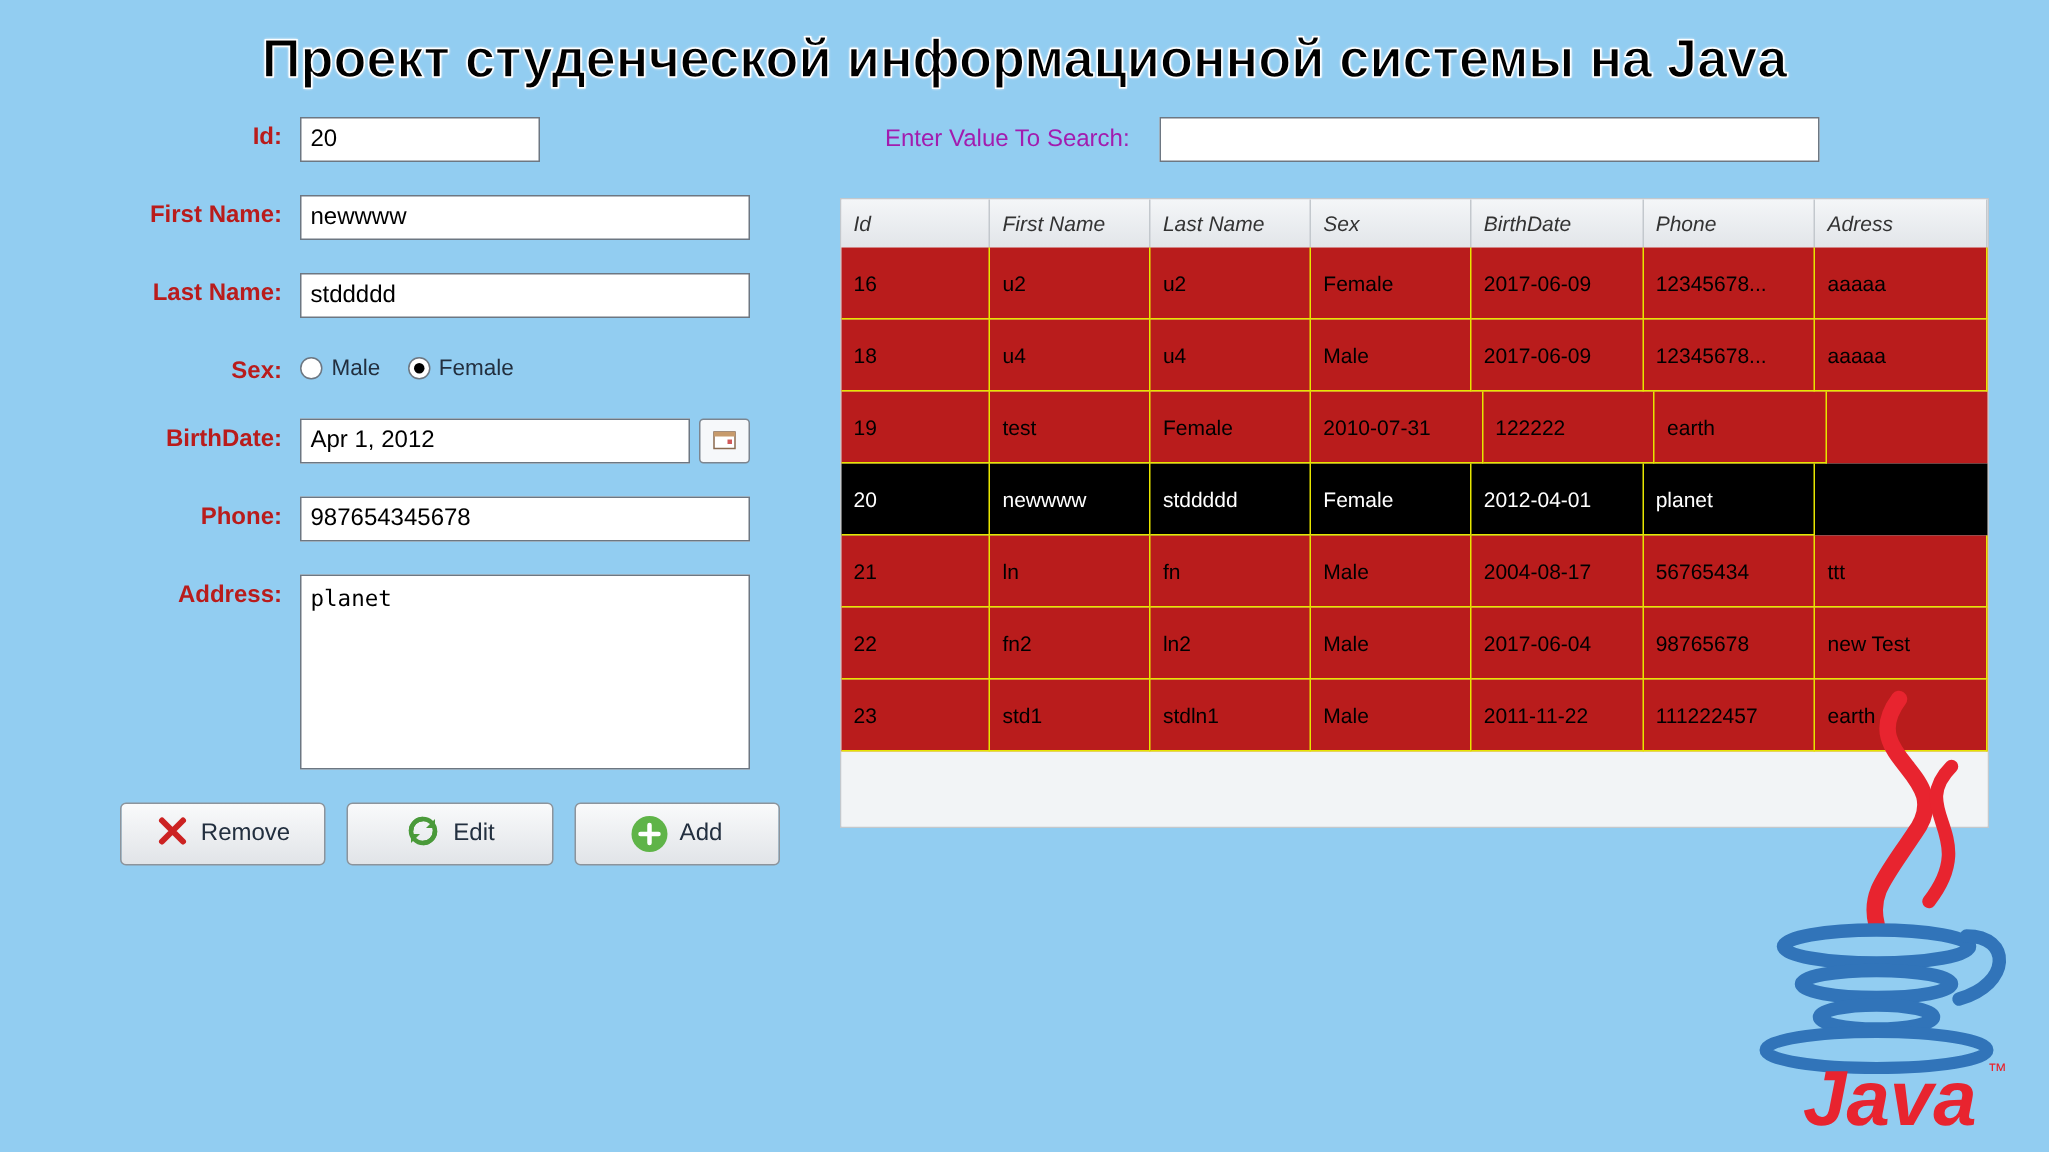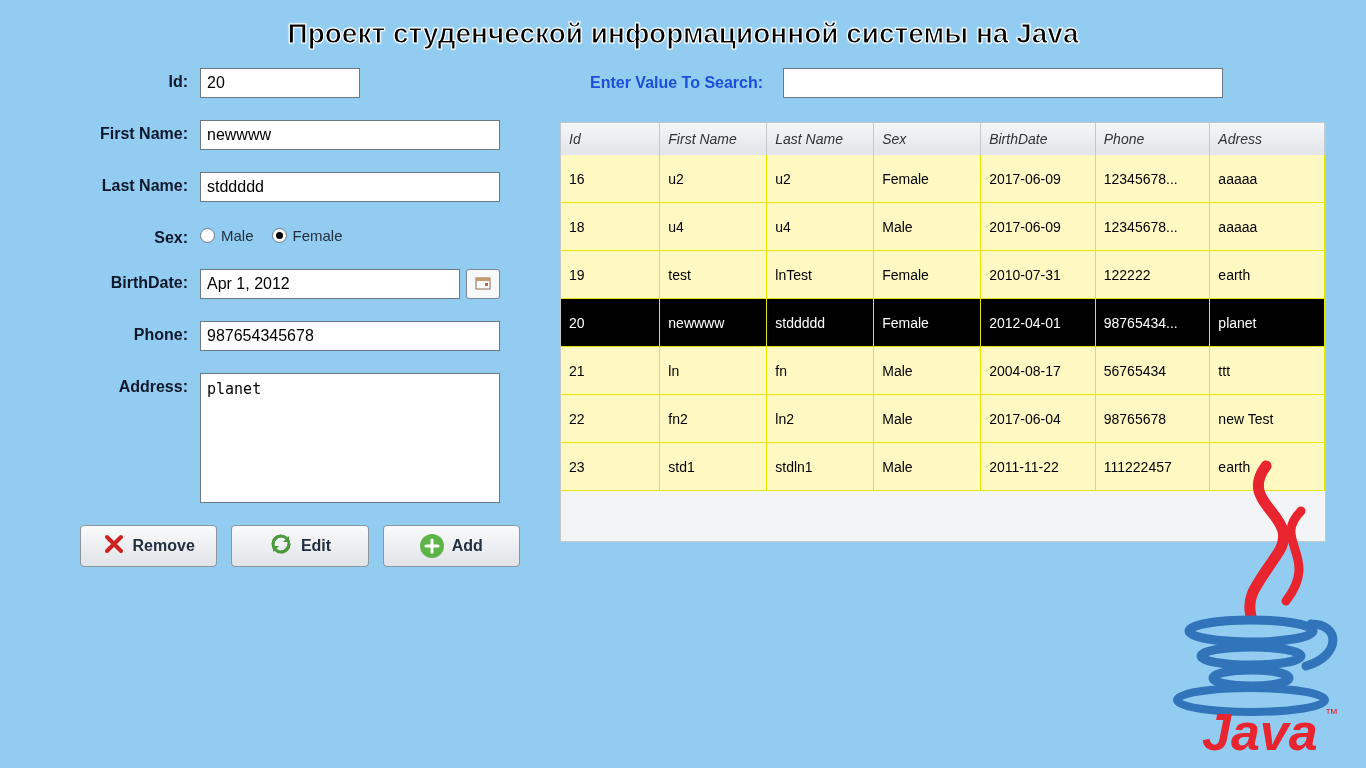--- a/index.html
+++ b/index.html
@@ -4,32 +4,32 @@
 <style>
 * { box-sizing: border-box; margin: 0; padding: 0; }
 body {
   width: 1366px; height: 768px;
   background: #92cdf1;
   font-family: Arial, sans-serif;
   position: relative; overflow: hidden;
 }
 .page-title {
   text-align: center;
-  font-size: 28px; font-weight: bold;
+  font-size: 36px; font-weight: bold;
   color: #000;
   padding: 18px 0 8px;
   -webkit-text-stroke: 1px #fff;
   text-shadow: 0 0 2px #fff, 0 0 2px #fff;
 }
 .content { display: flex; padding: 0 40px; gap: 40px; }
 .form-panel { width: 480px; padding-top: 10px; }
 .form-row { display: flex; align-items: flex-start; margin-bottom: 22px; }
 .form-label {
   width: 160px; text-align: right;
-  font-weight: bold; font-size: 16px; color: #0f172a;
+  font-weight: bold; font-size: 16px; color: #b91c1c;
   padding-right: 12px; padding-top: 5px;
 }
 .input-text {
   font-family: Arial, sans-serif; font-size: 16px;
   padding: 4px 6px; border: 1px solid #6d7782;
   background: #fff; color: #000;
 }
 .input-id { width: 160px; height: 30px; }
 .input-wide { width: 300px; height: 30px; }
 .radio-group { display: flex; gap: 18px; align-items: center; padding-top: 3px; }
@@ -56,37 +56,37 @@
   width: 300px; height: 130px; resize: none;
   font-family: monospace; font-size: 15px;
   padding: 6px; border: 1px solid #6d7782; background: #fff;
 }
 .button-row { display: flex; gap: 14px; margin-top: 18px; padding-left: 40px; }
 .btn {
   width: 140px; height: 42px;
   background: linear-gradient(#f9fafb, #e1e4e8);
   border: 1px solid #8c949c; border-radius: 4px;
   display: flex; align-items: center; justify-content: center;
-  gap: 8px; font-size: 16px; font-weight: bold; color: #222f3f;
+  gap: 8px; font-size: 16px; font-weight: normal; color: #222f3f;
   cursor: pointer;
 }
 .icon-circle {
   width: 24px; height: 24px; border-radius: 50%;
   display: flex; align-items: center; justify-content: center;
 }
 .right-panel { flex: 1; padding-top: 10px; }
 .search-row { display: flex; align-items: center; gap: 20px; margin-bottom: 24px; padding-left: 30px; }
-.search-label { font-weight: bold; font-size: 16px; color: #1d4ed8; }
+.search-label { font-weight: normal; font-size: 16px; color: #a21caf; }
 .search-input { width: 440px; height: 30px; }
 .grid {
   width: 100%; border: 1px solid #c3c8cd;
   background: #f2f4f6;
 }
 .grid-header { display: flex; background: linear-gradient(#f4f6f8, #e2e5e9); height: 32px; font-style: italic; }
-.grid-body .grid-row { display: flex; height: 48px; background: #fef9c3; }
+.grid-body .grid-row { display: flex; height: 48px; background: #b91c1c; }
 .grid-body .grid-row.selected { background: #000; color: #fff; }
 .grid-cell {
   border-right: 1px solid #e6e600; border-bottom: 1px solid #e6e600;
   padding: 6px 8px; display: flex; align-items: center;
   font-size: 14px; overflow: hidden; white-space: nowrap; text-overflow: ellipsis;
 }
 .grid-header .grid-cell {
   font-size: 14px; color: #333; border-right: 1px solid #c3c8cd; border-bottom: none;
 }
 .grid-pad { height: 50px; background: #f2f4f6; }
@@ -214,33 +214,31 @@
             <div class="grid-cell col-1">u4</div>
             <div class="grid-cell col-2">u4</div>
             <div class="grid-cell col-3">Male</div>
             <div class="grid-cell col-4">2017-06-09</div>
             <div class="grid-cell col-5">12345678...</div>
             <div class="grid-cell col-6">aaaaa</div>
           </div>
           <div class="grid-row">
             <div class="grid-cell col-0">19</div>
             <div class="grid-cell col-1">test</div>
-            <div class="grid-cell col-2">lnTest</div>
             <div class="grid-cell col-3">Female</div>
             <div class="grid-cell col-4">2010-07-31</div>
             <div class="grid-cell col-5">122222</div>
             <div class="grid-cell col-6">earth</div>
           </div>
           <div class="grid-row selected">
             <div class="grid-cell col-0">20</div>
             <div class="grid-cell col-1">newwww</div>
             <div class="grid-cell col-2">stddddd</div>
             <div class="grid-cell col-3">Female</div>
             <div class="grid-cell col-4">2012-04-01</div>
-            <div class="grid-cell col-5">98765434...</div>
             <div class="grid-cell col-6">planet</div>
           </div>
           <div class="grid-row">
             <div class="grid-cell col-0">21</div>
             <div class="grid-cell col-2">ln</div>
             <div class="grid-cell col-1">fn</div>
             <div class="grid-cell col-3">Male</div>
             <div class="grid-cell col-4">2004-08-17</div>
             <div class="grid-cell col-5">56765434</div>
             <div class="grid-cell col-6">ttt</div>

